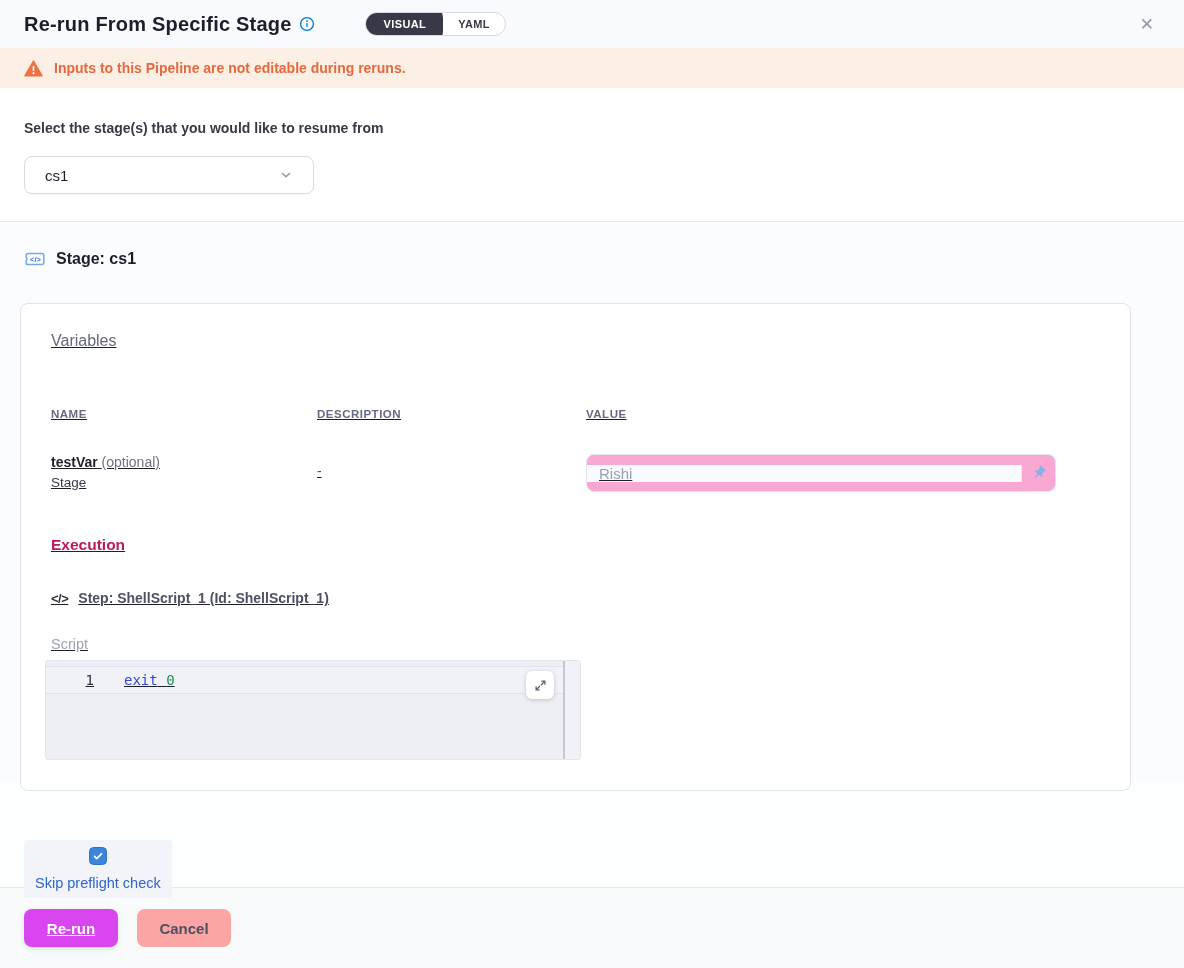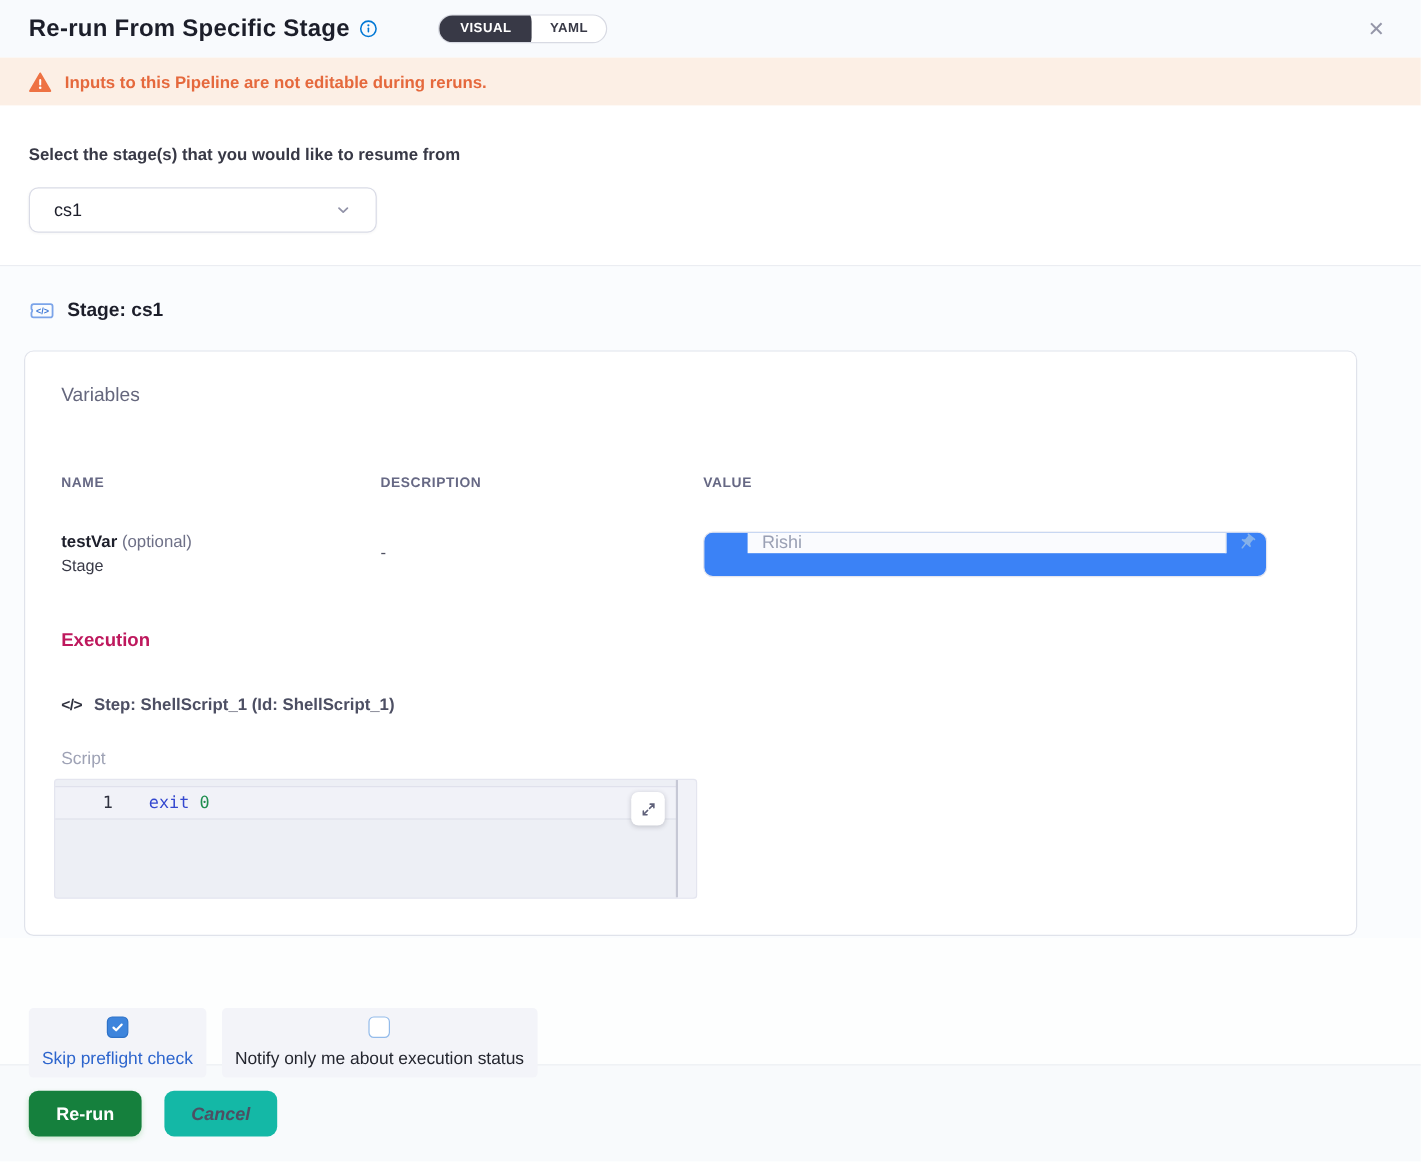--- a/index.html
+++ b/index.html
@@ -28,34 +28,34 @@
   .dropdown { width:290px; height:38px; background:#fff; border:1px solid #d9dbe6; border-radius:8px;
     display:flex; align-items:center; justify-content:space-between; padding:0 20px; cursor:pointer;
     box-shadow:0 1px 2px rgba(40,41,61,.04); }
   .dropdown-value { font-size:15px; color:#1d1f2b; }
 
   
   .stage-section { height:560px; background:#fafcfe; padding:26px 24px 0 20px; }
   .stage-heading { display:flex; align-items:center; gap:10px; padding-left:4px; }
   .stage-heading-text { font-size:16px; font-weight:700; color:#1c1e2a; }
 
-  .card { margin-top:22px; width:1111px; height:488px; background:#fff; border:1px solid #e0e3eb;
-    border-radius:8px; padding:28px 30px 0; position:relative; }
+  .card { margin-top:33px; width:1111px; height:488px; background:#fff; border:1px solid #e0e3eb;
+    border-radius:8px; padding:28px 30px 0; position:relative;text-decoration:underline; }
   .card-title { font-size:16px; color:#65677d; }
 
   .var-grid { display:grid; grid-template-columns:266px 269px 1fr; margin-top:58px; }
   .col-head { font-size:11.5px; font-weight:700; letter-spacing:.5px; color:#666884; }
   .var-row { display:grid; grid-template-columns:266px 269px 1fr; margin-top:34px; align-items:start; }
   .var-name-line { font-size:14px; color:#6e7087; }
   .var-name { font-weight:700; color:#1d1f2b; }
   .var-type { font-size:13.5px; color:#383946; margin-top:5px; }
   .var-desc { font-size:14px; color:#4f5162; padding-top:9px; }
 
-  .value-wrap { width:470px; height:38px; background:#3b82f6; border:1px solid #e4e6ef; border-radius:8px;
-    display:flex; align-items:flex-start; overflow:hidden;padding-left:36px; }
+  .value-wrap { width:470px; height:38px; background:#f9a8d4; border:1px solid #e4e6ef; border-radius:8px;
+    display:flex; align-items:center; overflow:hidden; }
   .value-input { flex:1; border:none; outline:none; background:#fafbfe; font-size:15px; padding:0 12px;
     color:#1d1f2b; font-family:"Liberation Sans", sans-serif; border-right:1px solid #e8eaf2; }
   .value-input::placeholder { color:#9aa0b4; }
   .pin-btn { width:33px; display:flex; align-items:center; justify-content:center; cursor:pointer;
     background:transparent; border:none; }
 
   .exec-title { margin-top:44px; font-size:15.5px; font-weight:700; color:#be185d; }
   .step-row { margin-top:36px; display:flex; align-items:center; gap:10px; }
   .step-icon { font-size:13px; font-weight:800; color:#30323f; letter-spacing:-.5px; }
   .step-label { font-size:14px; font-weight:600; color:#4d4f63; }
@@ -86,22 +86,22 @@
   .checkbox .check { display:none; }
   .checkbox.checked { background:#3d84dc; border-color:#2e72c8; }
   .checkbox.checked .check { display:block; }
   .option-label { font-size:14.5px; color:#24262f; }
   .option-label.blue { color:#2d65cd; }
 
   
   .footer { height:80px; background:#f8fafc; display:flex; align-items:center; padding:0 24px; gap:19px; }
   .btn { height:38px; min-width:94px; border:none; border-radius:8px; font-size:15px; font-weight:700;
     cursor:pointer; font-family:"Liberation Sans", sans-serif; padding:0 18px; }
-  .btn-rerun { background:#15803d; color:#fff; box-shadow:0 2px 4px rgba(87,182,90,.25); }
-  .btn-cancel { background:#14b8a6; color:#4d4f63;font-style:italic; }
+  .btn-rerun { background:#d946ef; color:#fff; box-shadow:0 2px 4px rgba(87,182,90,.25);text-decoration:underline; }
+  .btn-cancel { background:#fca5a5; color:#4d4f63; }
 </style>
 </head>
 <body>
 
 <div class="header">
   <span class="title">Re-run From Specific Stage</span>
   <span class="info-ic">
     <svg width="16" height="16" viewBox="0 0 16 16">
       <circle cx="8" cy="8" r="6.4" fill="none" stroke="#0278d5" stroke-width="1.3"></circle>
       <circle cx="8" cy="5.1" r="0.9" fill="#0278d5"></circle>
@@ -213,28 +213,18 @@
     <span class="checkbox checked">
       <span class="check" style="display:inline-flex;">
         <svg width="12" height="12" viewBox="0 0 14 14">
             <path d="M3 7.4l2.6 2.6L11 4.4" fill="none" stroke="#fff" stroke-width="2.1" stroke-linecap="round" stroke-linejoin="round"></path>
           </svg>
       </span>
     </span>
     <span class="option-label blue">Skip preflight check</span>
   </label>
 
-  <label class="option-pill">
-    <span class="checkbox">
-      <span class="check" style="display:inline-flex;">
-        <svg width="12" height="12" viewBox="0 0 14 14">
-            <path d="M3 7.4l2.6 2.6L11 4.4" fill="none" stroke="#fff" stroke-width="2.1" stroke-linecap="round" stroke-linejoin="round"></path>
-          </svg>
-      </span>
-    </span>
-    <span class="option-label">Notify only me about execution status</span>
-  </label>
 </div>
 
 <div class="footer">
   <button class="btn btn-rerun">Re-run</button>
   <button class="btn btn-cancel">Cancel</button>
 </div>
 
 </body></html>

